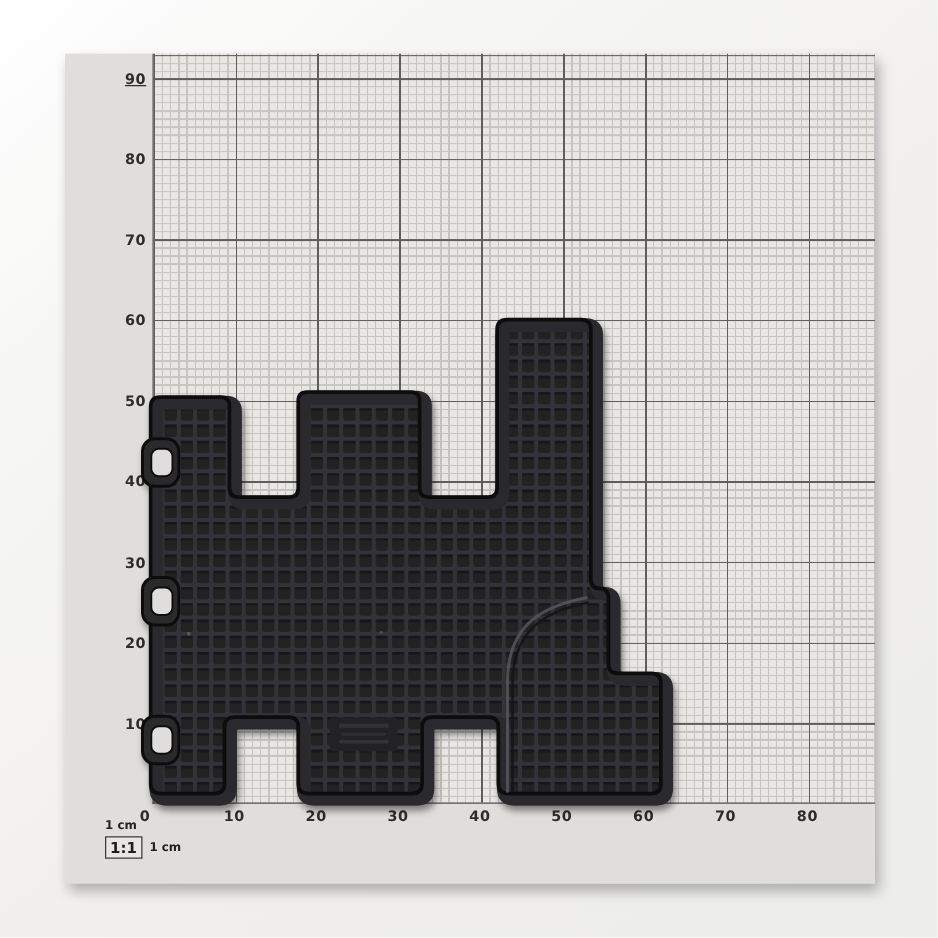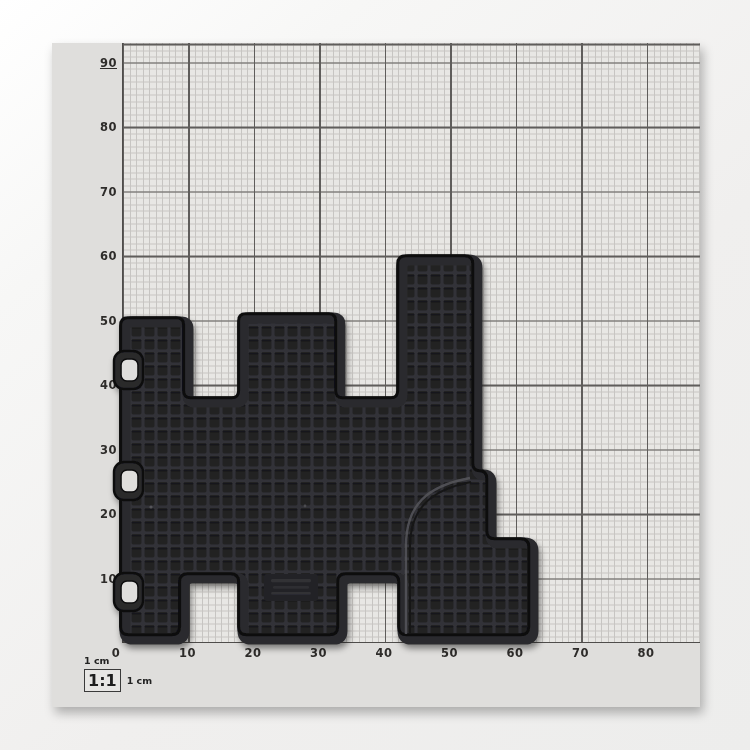--- a/index.html
+++ b/index.html
@@ -31,21 +31,21 @@
   .tick-label{
     position:absolute;color:#2e2c2a;font-size:11.5px;font-weight:bold;
     letter-spacing:0.5px;
   }
   .y-label{width:30px;text-align:right;}
   .x-label{width:40px;text-align:center;}
   .scale-area{position:absolute;left:70px;top:655px;color:#222;}
   .unit-top{font-size:9.5px;font-weight:bold;}
   .scale-row{display:flex;align-items:center;margin-top:3px;}
   .scale-badge{
-    font-size:16px;font-weight:bold;border:1.2px solid #3a3a3a;
+    font-size:12px;font-weight:bold;border:1.2px solid #3a3a3a;
     padding:1px 3px;background:#e7e6e4;color:#1e1e1e;
   }
   .unit-side{font-size:9.5px;font-weight:bold;margin-left:6px;}
   svg{position:absolute;left:0;top:0;}
 </style>
 </head>
 <body>
 
 <div class="photo">
 

